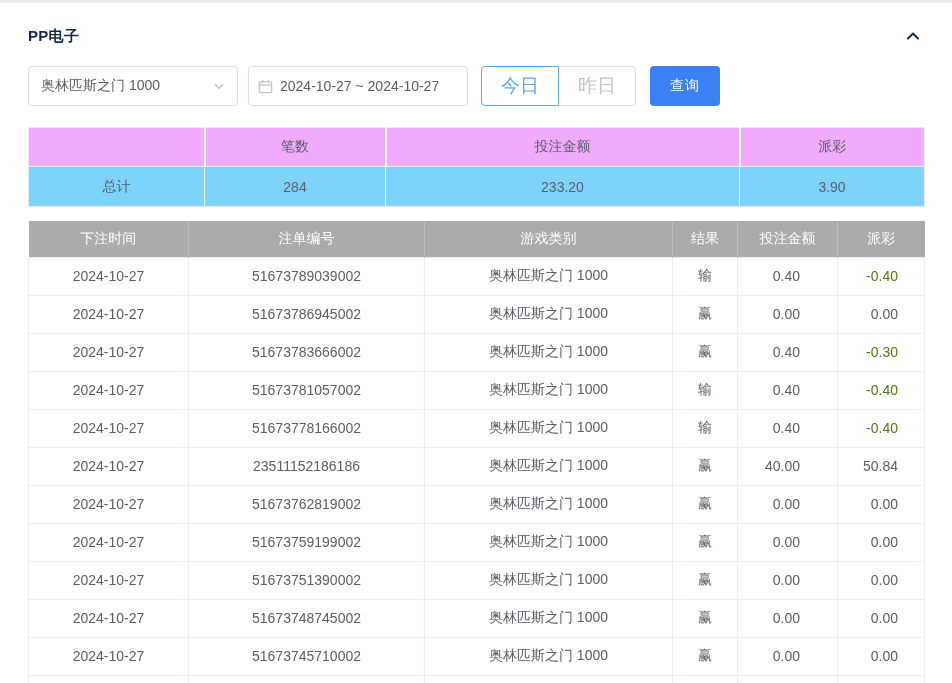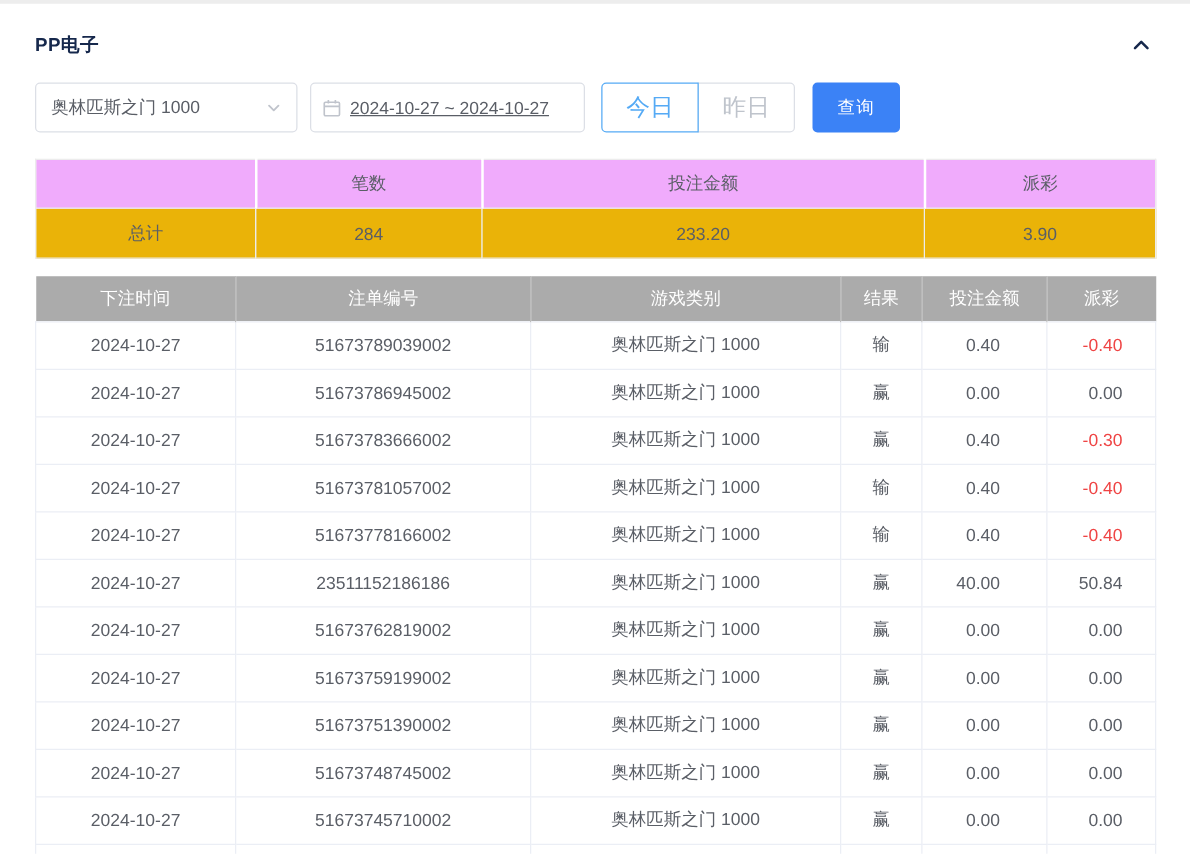--- a/index.html
+++ b/index.html
@@ -15,21 +15,21 @@
 
   .filter-row { display: flex; align-items: center; margin-bottom: 21px; }
   .select {
     width: 210px; height: 40px; border: 1px solid #dcdfe6; border-radius: 4px;
     display: flex; align-items: center; justify-content: space-between;
     padding: 0 12px; font-size: 14px; color: #5a5e66; cursor: pointer; margin-right: 10px; background: #fff;
   }
   .date-range {
     width: 220px; height: 40px; border: 1px solid #dcdfe6; border-radius: 4px;
     display: flex; align-items: center; padding: 0 9px; font-size: 14px; color: #5a5e66;
-    margin-right: 13px; cursor: pointer; background: #fff; white-space: nowrap; text-decoration: underline;
+    margin-right: 13px; cursor: pointer; background: #fff; white-space: nowrap;
   }
   .cal-icon { margin-right: 7px; display: flex; }
 
   .btn-group { display: flex; margin-right: 14px; }
   .qbtn {
     width: 78px; height: 40px; background: #fff; border: 1px solid #dcdfe6;
     font-size: 19px; color: #bfc4cc; cursor: pointer; font-family: inherit;
   }
   .qbtn + .qbtn { margin-left: -1px; border-radius: 14px; }
   .qbtn:first-child { border-radius: 4px 0 0 4px; }
@@ -41,33 +41,33 @@
   }
 
   table { border-collapse: collapse; table-layout: fixed; width: 896px; font-size: 14px; }
 
   .summary-table { margin-bottom: 14px; }
   .summary-table th {
     background: #f0abfc; font-weight: 400; height: 39px;
     border: 1px solid #ececec; text-align: center; color: #5a5e66;
   }
   .summary-table th + th { border-left: 2px solid #fff; }
-  .summary-table td { height: 40px; border: 1px solid #ececec; text-align: center; color: #5a5e66; background: #eab308; }
+  .summary-table td { height: 40px; border: 1px solid #ececec; text-align: center; color: #5a5e66; background: #7dd3fc; }
 
   .records-table th {
     background: #ababab; color: #fff; font-weight: 400; height: 36px; text-align: center;
   }
   .records-table th + th { border-left: 1px solid #bdbdbd; }
   .records-table td {
     height: 38px; border: 1px solid #ebeef5; text-align: center; color: #5a5e66; background: #fff;
   }
   .records-table td.num { text-align: right; }
   .records-table td.amount { padding-right: 37px; margin-top: 44px; }
   .records-table td.payout { padding-right: 26px; }
-  .records-table td.neg { color: #ef4444; }
+  .records-table td.neg { color: #4d7c0f; }
 </style>
 </head>
 <body>
 
 <div class="top-bar"></div>
 
 <div class="page">
 
   <div class="panel-header">
     <div class="title">PP电子</div>

